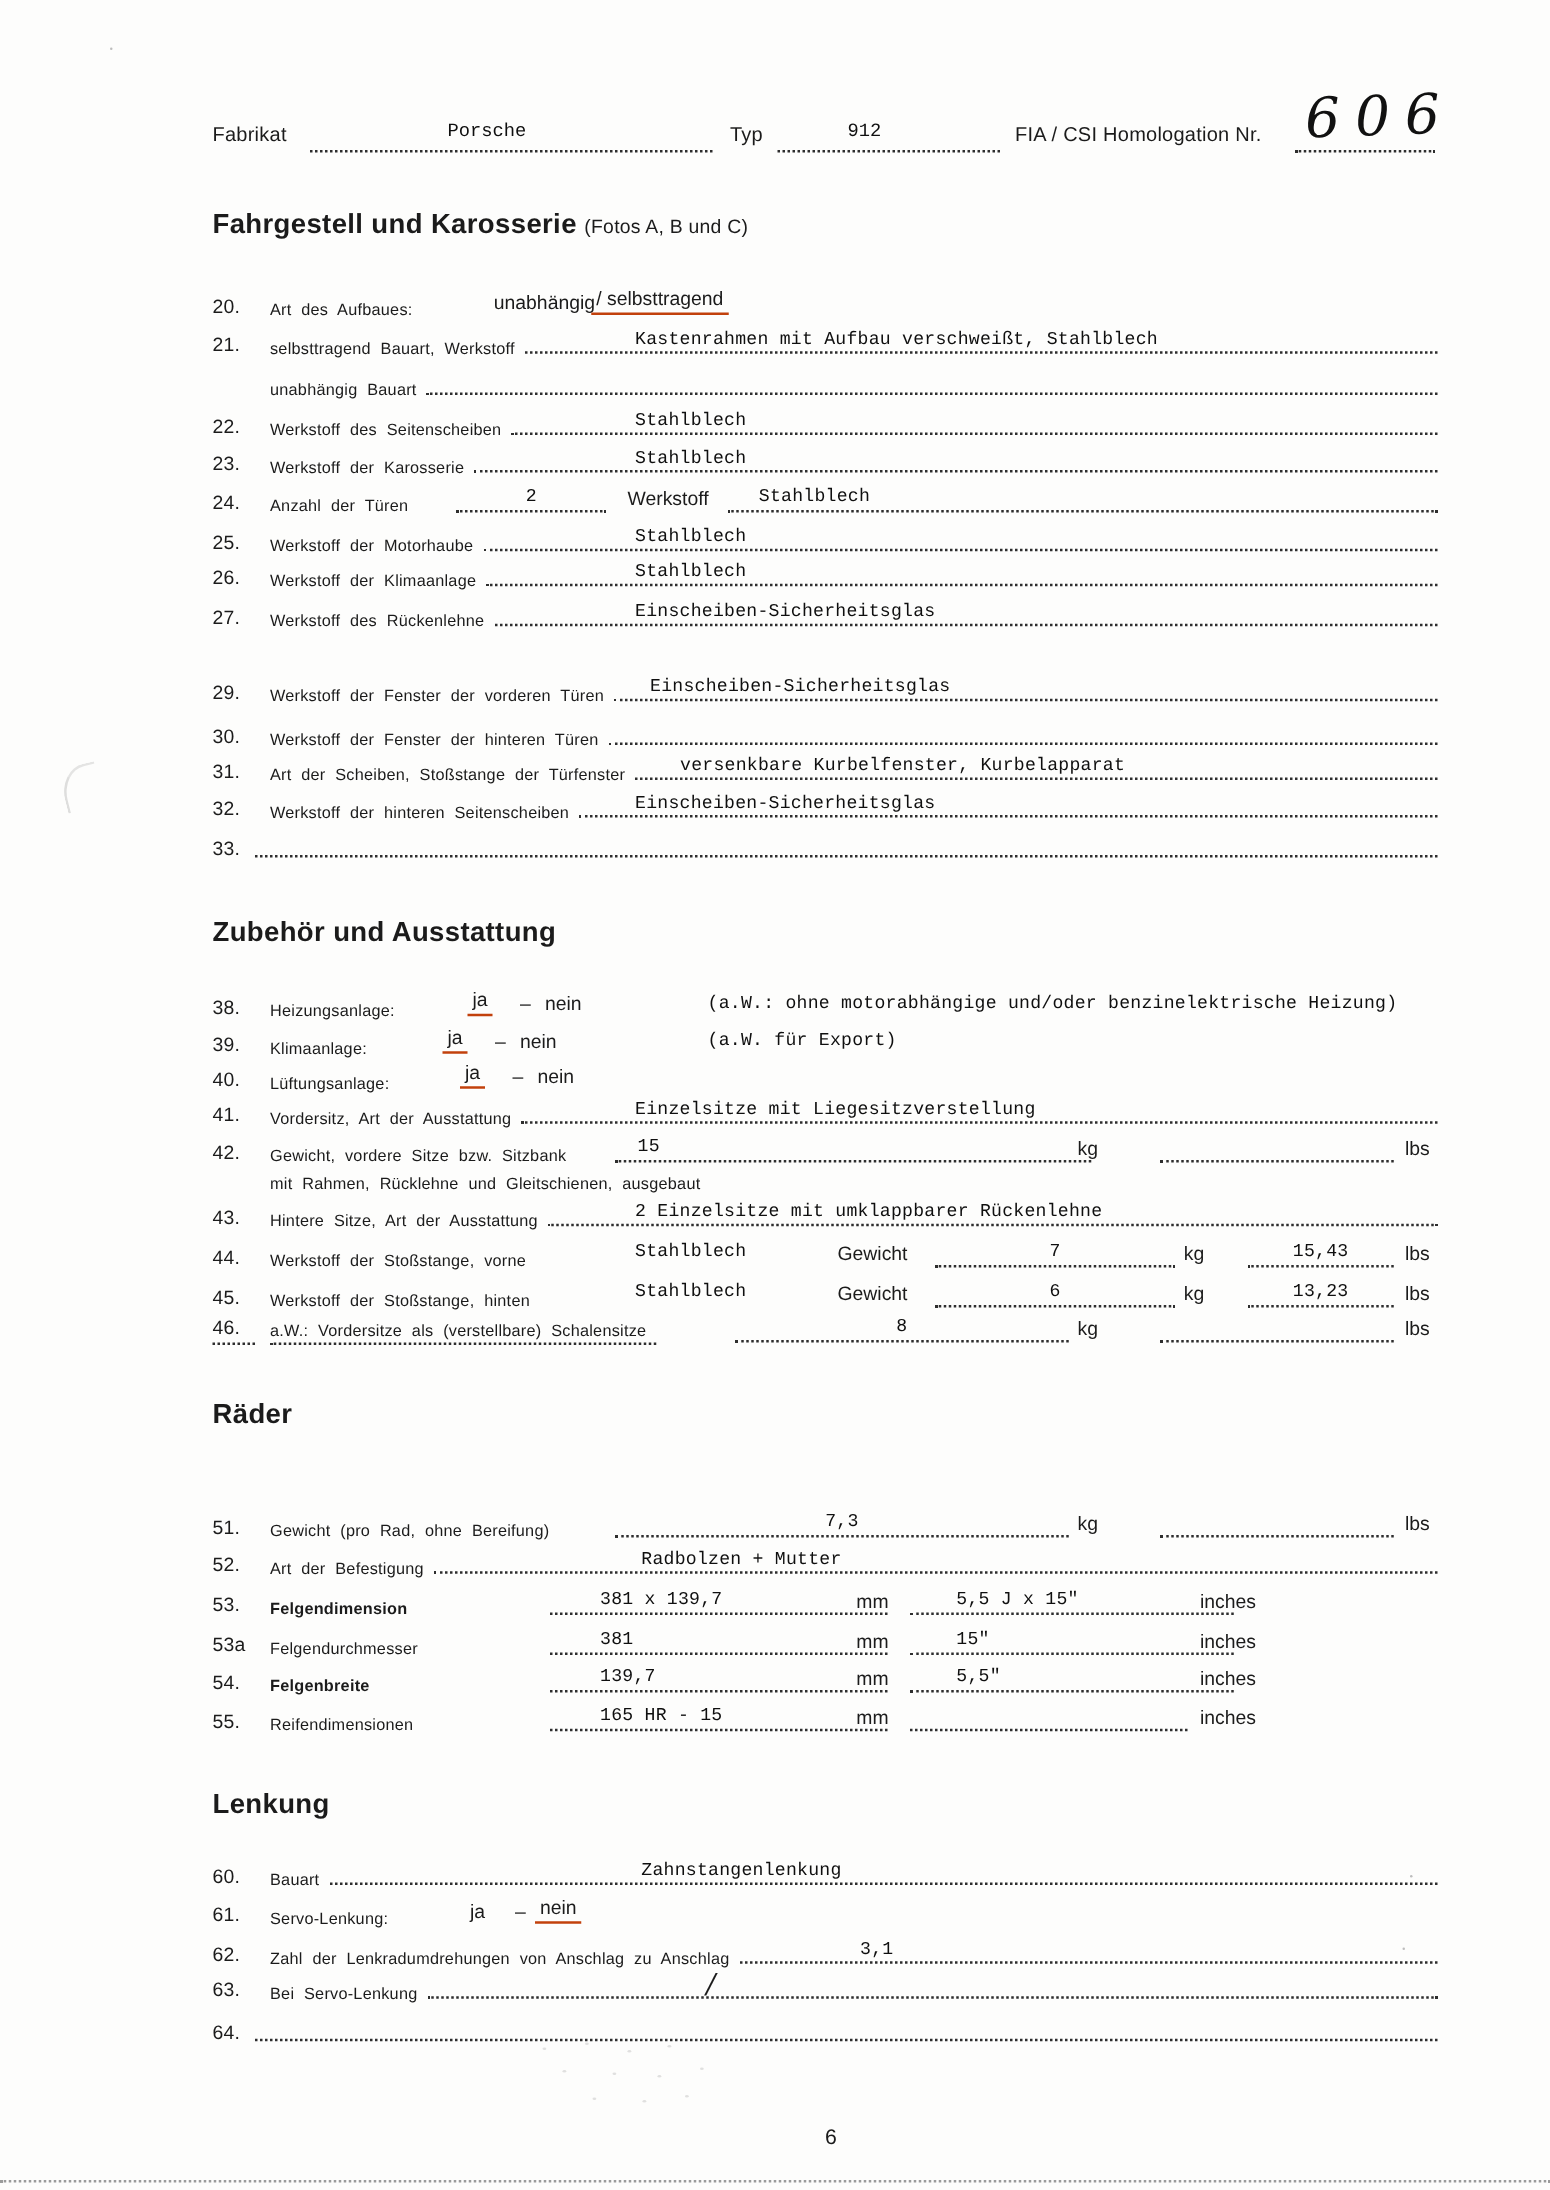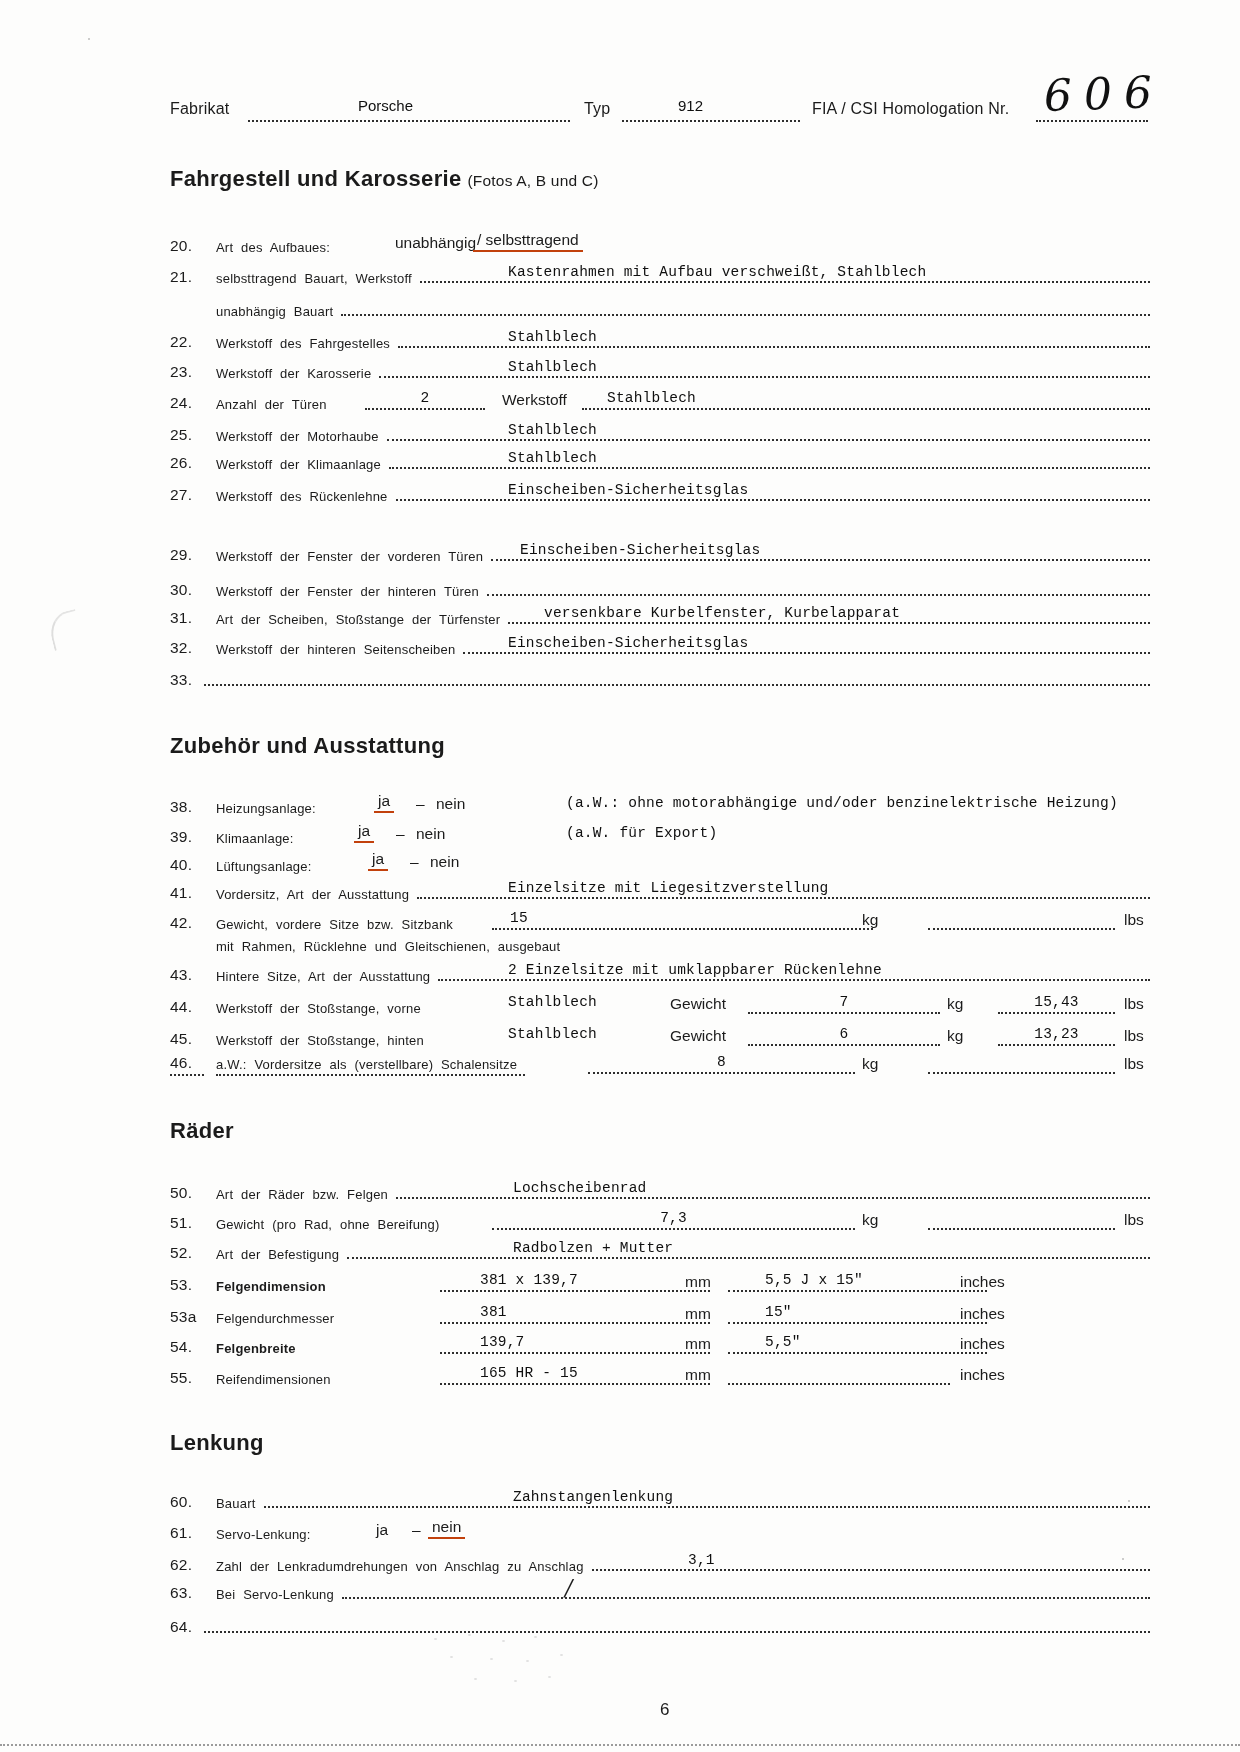--- a/index.html
+++ b/index.html
@@ -22,21 +22,21 @@
   .dseg .typed{margin-bottom:2px;}
   .dseg.ljust{justify-content:flex-start;}
   .ul{border-bottom:2px solid #c2410c;padding:0 4px 1px 4px;}
   .yn{position:absolute;bottom:3px;font-size:15.5px;}
   
   .h1{position:absolute;left:170px;font-size:22px;font-weight:700;letter-spacing:.3px;white-space:nowrap;}
   .h1 .sub{font-weight:400;font-size:15.5px;letter-spacing:.2px;margin-left:6px;}
   
   .hlbl{position:absolute;font-size:16px;letter-spacing:.2px;white-space:nowrap;}
   .hline{position:absolute;border-bottom:2px dotted #2e2e2e;height:0;}
-  .hval{position:absolute;font-family:Liberation Sans, sans-serif;font-size:15px;font-weight:500;color:#0f0f0f;}
+  .hval{position:absolute;font-family:Liberation Mono, monospace;font-size:15px;font-weight:500;color:#0f0f0f;}
   .hand{position:absolute;font-family:"DejaVu Serif",serif;font-style:italic;font-size:44px;letter-spacing:12px;transform:rotate(-2deg);color:#111;}
   .slash{font-family:"DejaVu Serif",serif;font-style:italic;font-size:22px;}
   
   .pagenum{position:absolute;font-size:17px;}
   .bottomline{position:absolute;left:0;top:1744px;width:1240px;border-top:2px dotted #9b9b9b;height:0;}
   .curl{position:absolute;left:50px;top:612px;width:28px;height:34px;border-left:2px solid #b9b9b9;border-top:2px solid #c6c6c6;border-radius:70% 0 0 0;opacity:.45;transform:rotate(-14deg);}
   .speck{position:absolute;width:2px;height:2px;background:#bdbdbd;border-radius:50%;}
   .ghost{position:absolute;left:430px;top:1632px;width:150px;height:60px;opacity:.55;}
   .ghost i{position:absolute;width:3px;height:2px;background:#c9c9c9;border-radius:50%;}
 </style>
@@ -76,21 +76,21 @@
   </div>
 
   <div class="row" style="top:295px">
     <span class="num"></span>
     <span class="lbl">unabhängig Bauart</span>
     <span class="dots"></span>
   </div>
 
   <div class="row" style="top:327px">
     <span class="num">22.</span>
-    <span class="lbl">Werkstoff des Fahrgestelles</span>
+    <span class="lbl">Werkstoff des Seitenscheiben</span>
     <span class="dots"></span>
     <span class="typed abs" style="left:338px">Stahlblech</span>
   </div>
 
   <div class="row" style="top:357px">
     <span class="num">23.</span>
     <span class="lbl">Werkstoff der Karosserie</span>
     <span class="dots"></span>
     <span class="typed abs" style="left:338px">Stahlblech</span>
   </div>
@@ -257,26 +257,20 @@
       </span>
     <span class="unit" style="left:692px">kg</span>
     <span class="dseg" style="left:758px;width:187px"></span>
     <span class="unit" style="left:954px">lbs</span>
   </div>
 
   <div class="h1" style="top:1118px">
     <span>Räder</span>
   </div>
 
-  <div class="row" style="top:1178px">
-    <span class="num">50.</span>
-    <span class="lbl">Art der Räder bzw. Felgen</span>
-    <span class="dots"></span>
-    <span class="typed abs" style="left:343px">Lochscheibenrad</span>
-  </div>
 
   <div class="row" style="top:1208px">
     <span class="num">51.</span>
     <span class="lbl">Gewicht (pro Rad, ohne Bereifung)</span>
     <span class="dseg" style="left:322px;width:363px">
         <span class="typed">7,3</span>
       </span>
     <span class="unit" style="left:692px">kg</span>
     <span class="dseg" style="left:758px;width:187px"></span>
     <span class="unit" style="left:954px">lbs</span>

